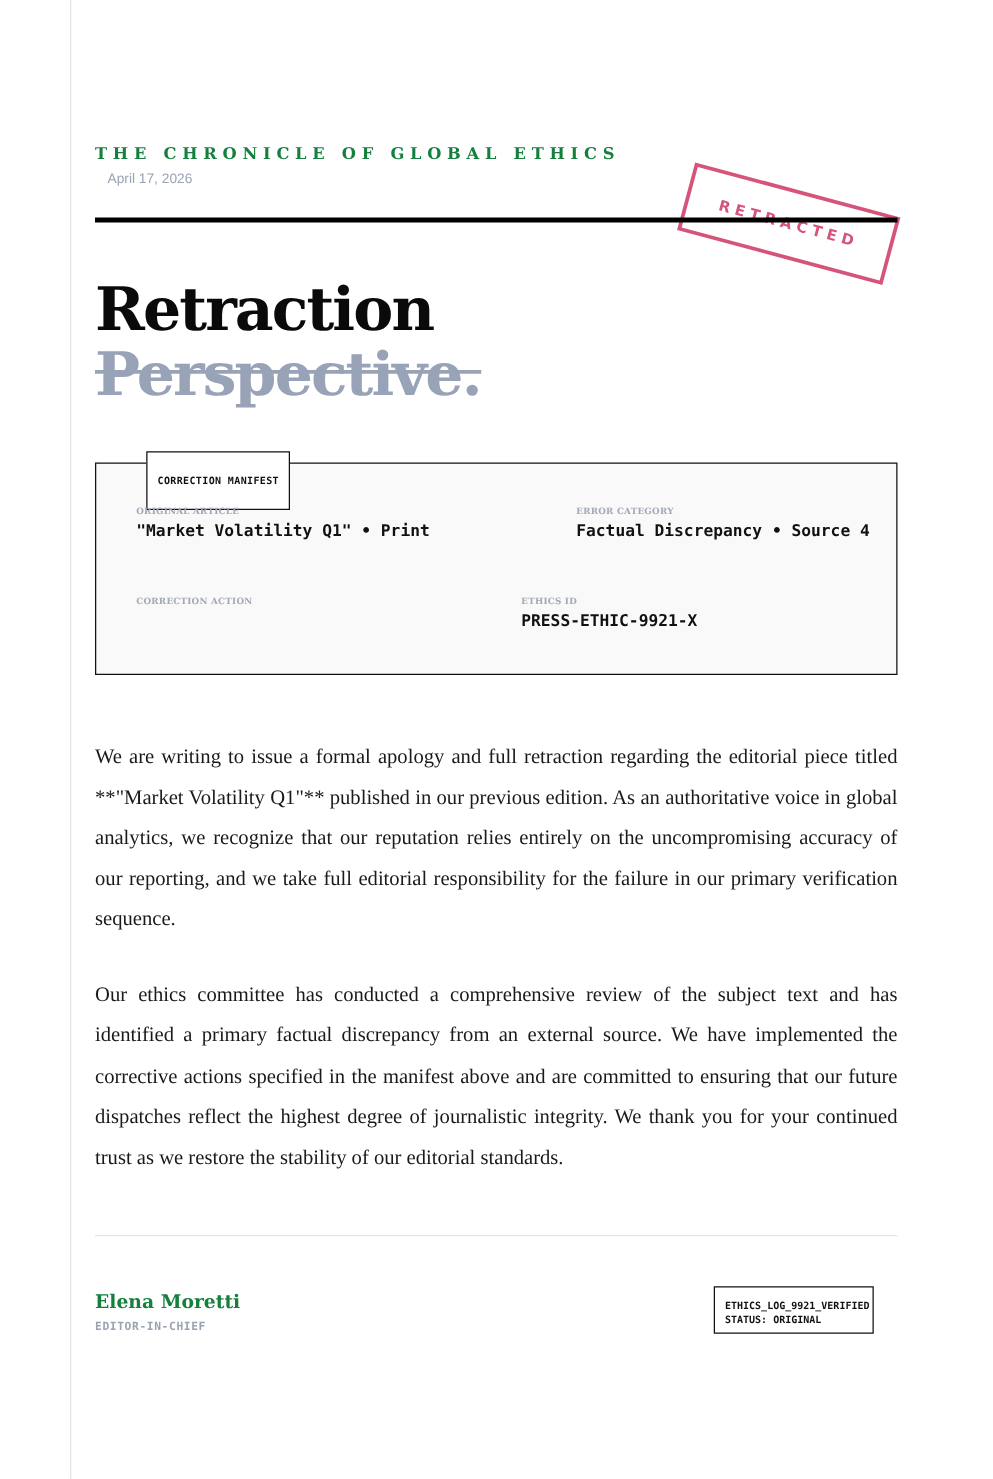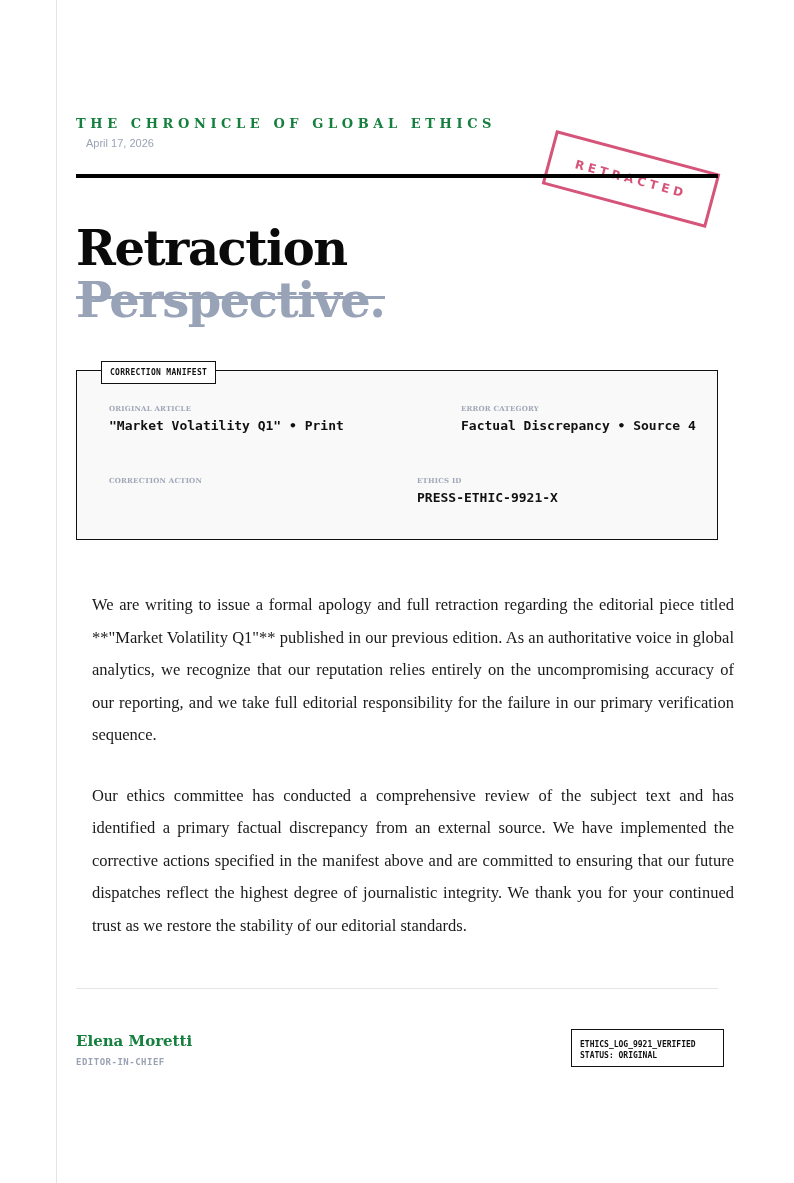--- a/index.html
+++ b/index.html
@@ -13,36 +13,36 @@
 
     .stamp { position: absolute; left: 470px; top: 151px; width: 164px; height: 50px; border: 3px solid #d6547a; transform: rotate(15deg); transform-origin: center; z-index: 2; display: flex; align-items: center; justify-content: center; }
     .stamp-text { font-family: "DejaVu Sans", sans-serif; font-weight: 700; font-size: 12px; letter-spacing: 4px; color: #d6547a; }
 
     .headline { position: absolute; top: 222px; left: 0; font-family: "DejaVu Serif", serif; font-weight: 700; font-size: 48px; line-height: 52px; letter-spacing: -1.5px; }
     .headline-1 { color: #0a0a0a; display: block; }
     .headline-2 { color: #98a3b8; display: inline-block; position: relative; }
     .headline-2::after { content: ""; position: absolute; left: 0; right: 0; top: 22px; height: 3px; background: #98a3b8; }
 
     .manifest { position: absolute; top: 370px; left: 0; width: 640px; height: 168px; border: 1px solid #111; background: #f9f9f9; }
-    .manifest-tag { position: absolute; top: -10px; left: 24px; background: #fff; border: 1px solid #111; padding: 6px 8px; font-family: "DejaVu Sans Mono", monospace; font-weight: 700; font-size: 8px; letter-spacing: 0.3px; color: #111; }
+    .manifest-tag { position: absolute; top: -10px; left: 40px; background: #fff; border: 1px solid #111; padding: 18px 8px; font-family: "DejaVu Sans Mono", monospace; font-weight: 700; font-size: 8px; letter-spacing: 0.3px; color: #111; }
     .field { position: absolute; }
     .field-label { font-family: "DejaVu Serif", serif; font-weight: 700; font-size: 7px; letter-spacing: 0.2px; color: #a2a8b8; text-transform: uppercase; }
     .field-value { margin-top: 5px; font-family: "DejaVu Sans Mono", monospace; font-weight: 700; font-size: 13px; color: #111; white-space: nowrap; }
     .f1 { left: 32px; top: 33px; }
     .f2 { left: 340px; top: 33px; margin-left: 44px; }
     .f3 { left: 32px; top: 105px; }
     .f4 { left: 340px; top: 105px; }
 
-    .body-text { position: absolute; top: 589px; left: 16px; width: 642px; font-family: "Liberation Serif", serif; font-size: 16.5px; line-height: 32.5px; color: #1a1a1a; text-align: justify; }
+    .body-text { position: absolute; top: 589px; left: 0; width: 642px; font-family: "Liberation Serif", serif; font-size: 16.5px; line-height: 32.5px; color: #1a1a1a; text-align: justify; }
     .body-text p { margin: 0 0 28px 0; }
 
     .footer-divider { position: absolute; top: 988px; left: 0; width: 642px; height: 1px; background: #e6e6e6; }
     .sig-name { position: absolute; top: 1032px; left: 0; font-family: "DejaVu Serif", serif; font-weight: 700; font-size: 15px; color: #15803d; }
     .sig-role { position: absolute; top: 1057px; left: 0; font-family: "DejaVu Sans Mono", monospace; font-weight: 700; font-size: 9px; letter-spacing: 0.5px; color: #9aa2b4; }
-    .log-box { position: absolute; top: 1029px; left: 495px; width: 153px; height: 38px; border: 1px solid #111; box-sizing: border-box; padding: 9px 0 0 8px; font-family: "DejaVu Sans Mono", monospace; font-weight: 700; font-size: 8px; line-height: 11px; color: #111; }
+    .log-box { position: absolute; top: 1029px; left: 495px; width: 128px; height: 38px; border: 1px solid #111; box-sizing: border-box; padding: 9px 0 0 8px; font-family: "DejaVu Sans Mono", monospace; font-weight: 700; font-size: 8px; line-height: 11px; color: #111; }
   </style>
 </head>
 <body>
 
 <div class="page-edge"></div>
 
 <div class="content">
   <div class="masthead-title">THE CHRONICLE OF GLOBAL ETHICS</div>
   <div class="masthead-date">April 17, 2026</div>
 

